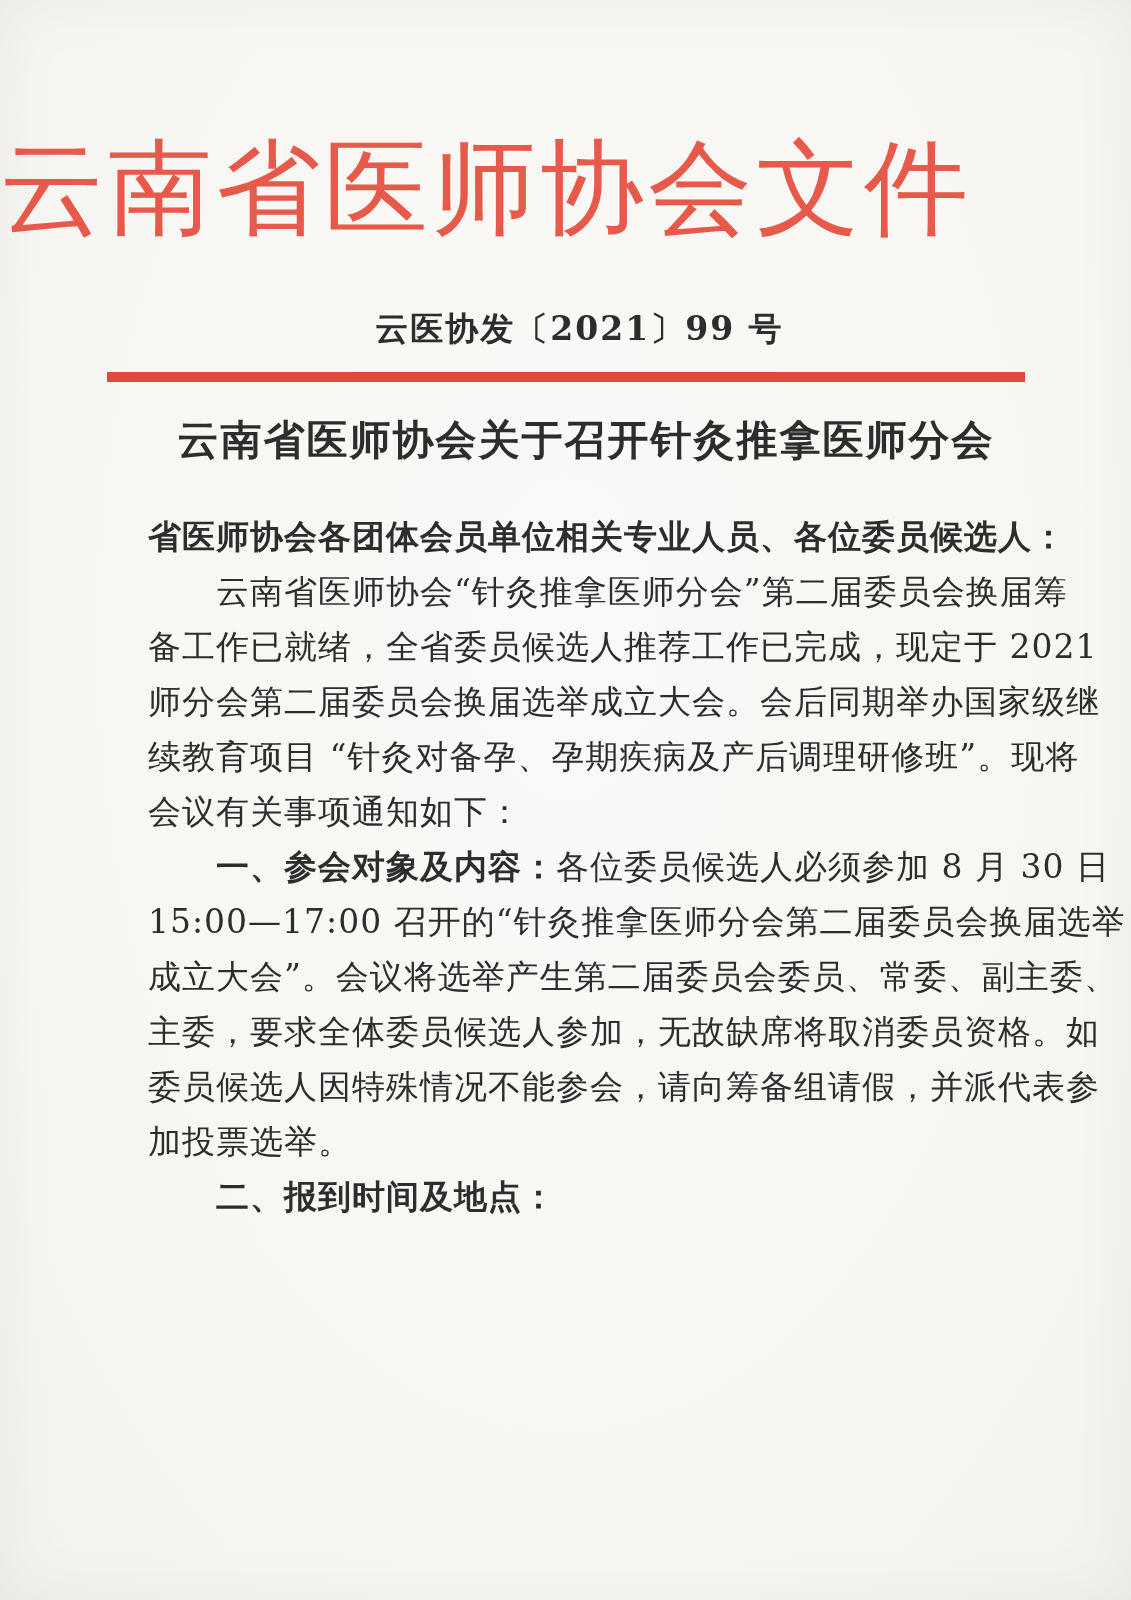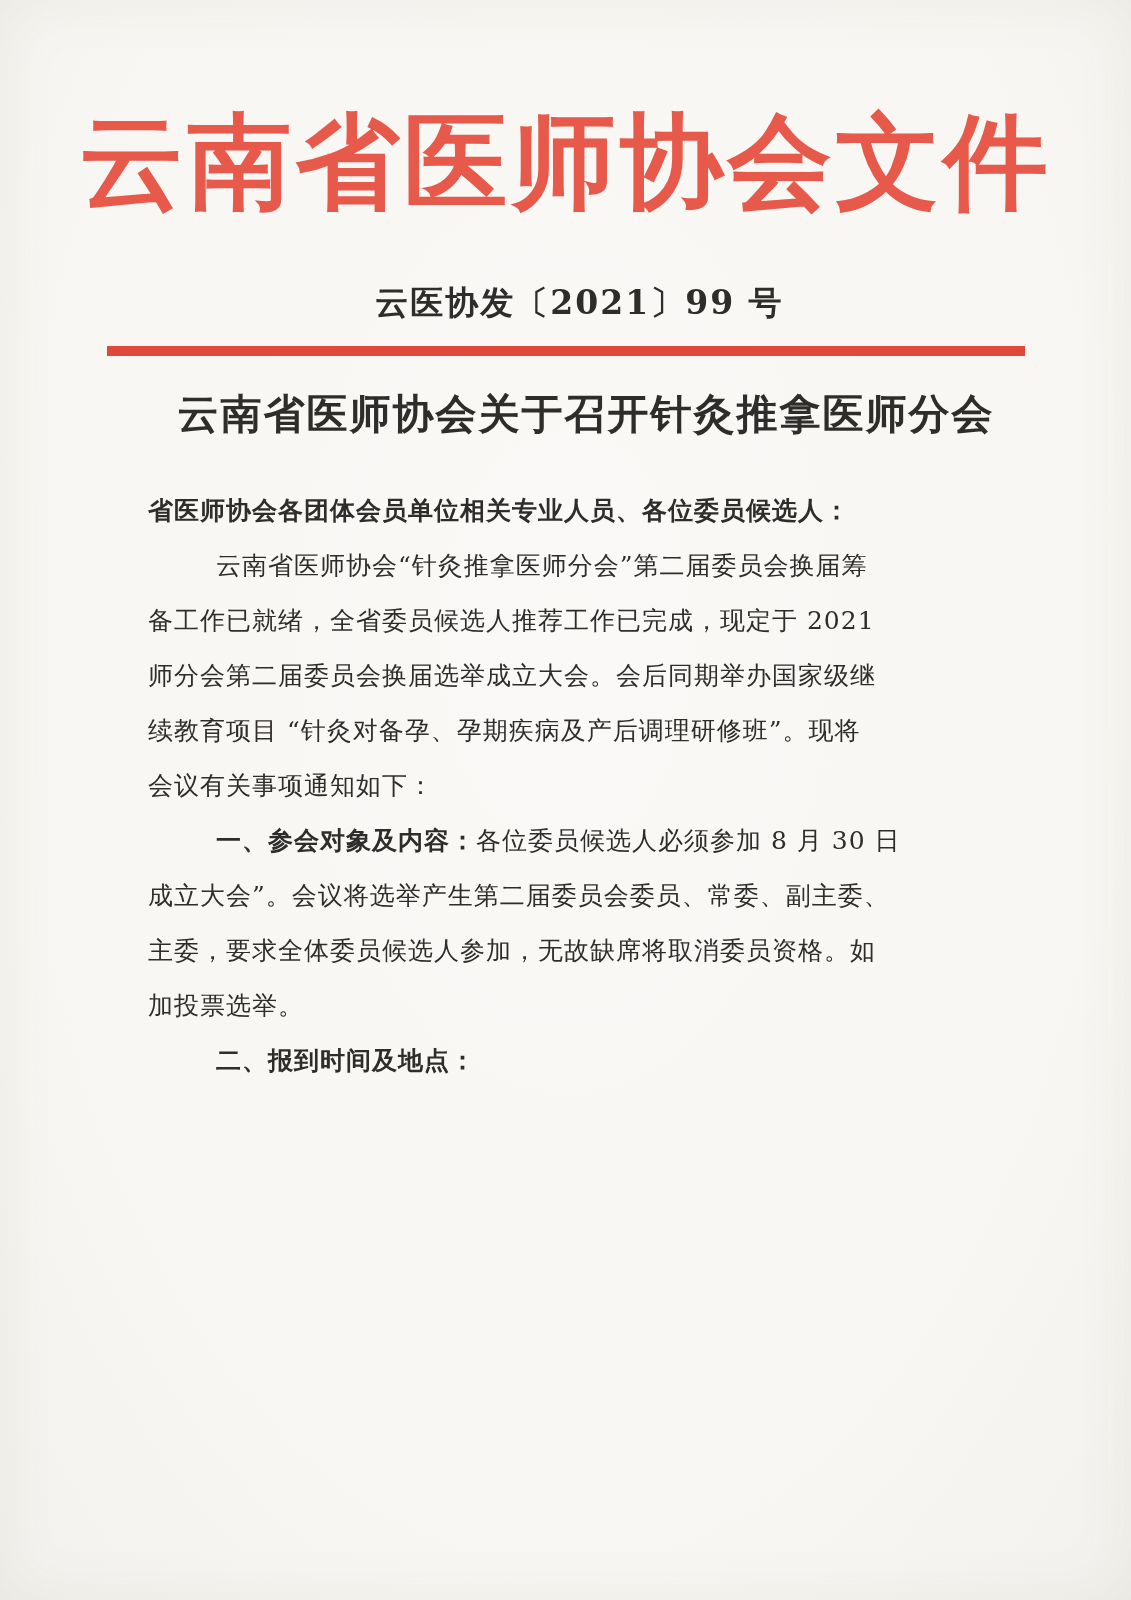--- a/index.html
+++ b/index.html
@@ -9,25 +9,24 @@
     height: 1600px;
     margin: 0 auto;
     background: #faf8f5;
     background-image: radial-gradient(ellipse at 50% 40%, #fbf9f7 0%, #f8f6f2 70%, #f3f1ed 100%);
     box-shadow: inset 0 0 60px rgba(120,115,105,0.08);
     overflow: hidden;
     font-family: "DejaVu Serif", "Liberation Serif", serif;
     color: #2f2d2b;
   }
   .banner {
-    padding-top: 92px;
-    text-align: center;
+    padding-top: 118px;
     font-size: 104px;
     line-height: 140px;
-    font-weight: bold;
+    font-weight: normal;
     letter-spacing: 4px;
     white-space: nowrap;
   }
   .doc-no {
     margin-top: 50px;
     text-align: center;
     font-size: 33px;
     line-height: 42px;
     font-weight: bold;
     letter-spacing: 2px;
@@ -42,21 +41,21 @@
     margin: 30px 0 0 0;
     text-align: center;
     font-size: 41px;
     line-height: 57px;
     font-weight: bold;
     letter-spacing: 2px;
   }
   .title .tline { display: block; padding-left: 41px; }
   .doc-body {
     margin: 40px 140px 0 148px;
-    font-size: 25px;
+    font-size: 33px;
     line-height: 55px;
     letter-spacing: 1px;
   }
   .line { white-space: nowrap; }
   .indent { padding-left: 68px; }
   .bold { font-weight: bold; }
 </style>
 </head>
 <body>
 
@@ -79,20 +78,22 @@
     <div class="line indent">云南省医师协会“针灸推拿医师分会”第二届委员会换届筹</div>
     <div class="line">备工作已就绪，全省委员候选人推荐工作已完成，现定于 2021</div>
     <div class="line">师分会第二届委员会换届选举成立大会。会后同期举办国家级继</div>
     <div class="line">续教育项目 “针灸对备孕、孕期疾病及产后调理研修班”。现将</div>
     <div class="line">会议有关事项通知如下：</div>
 
     <div class="line indent">
       <span class="bold">一、参会对象及内容：</span><span>各位委员候选人必须参加 8 月 30 日</span>
     </div>
 
+    <div class="line">15:00—17:00 召开的“针灸推拿医师分会第二届委员会换届选举</div>
     <div class="line">成立大会”。会议将选举产生第二届委员会委员、常委、副主委、</div>
     <div class="line">主委，要求全体委员候选人参加，无故缺席将取消委员资格。如</div>
+    <div class="line">委员候选人因特殊情况不能参会，请向筹备组请假，并派代表参</div>
     <div class="line">加投票选举。</div>
 
     <div class="line indent bold">二、报到时间及地点：</div>
 
   </div>
 </div>
 
 </body></html>

